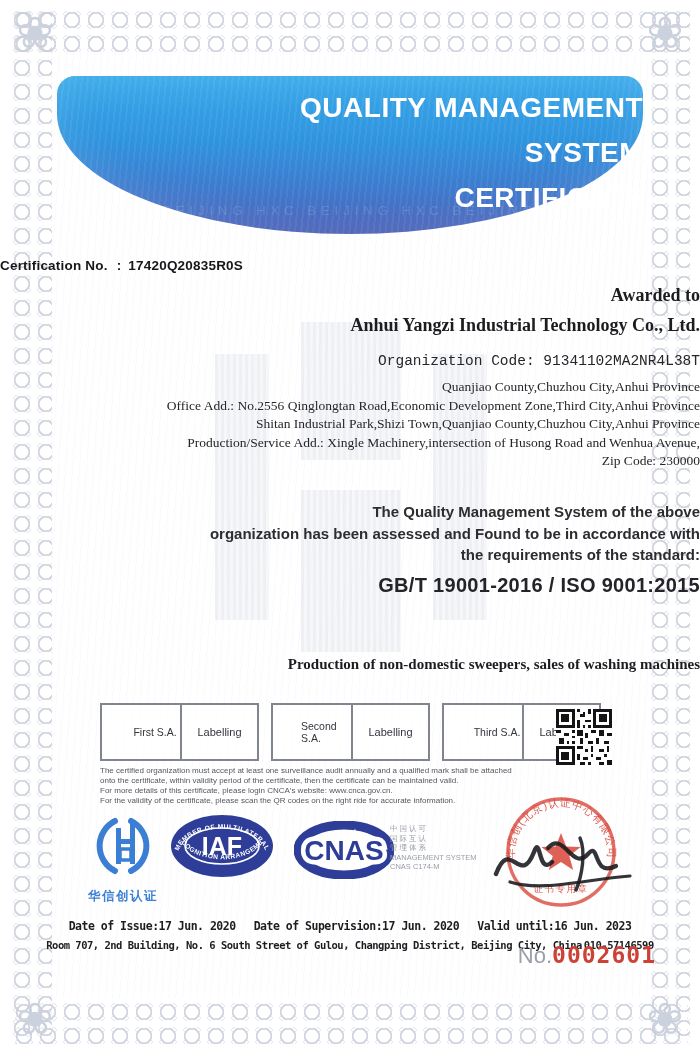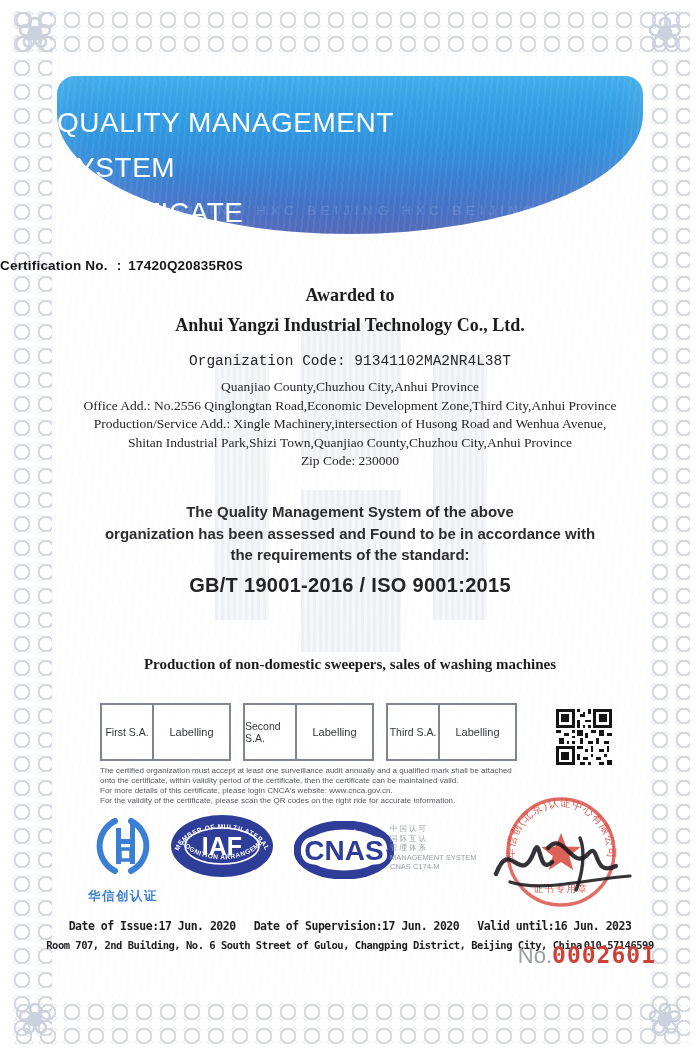--- a/index.html
+++ b/index.html
@@ -28,40 +28,40 @@
   .wm .b2{right:0;top:32px;width:54px;height:266px;}
   .wm .b3{left:86px;top:0;width:100px;height:138px;}
   .wm .b4{left:86px;top:168px;width:100px;height:162px;}
   
   .blue-header{position:absolute;left:57px;top:76px;width:586px;height:158px;
     background:linear-gradient(180deg,#38a9ea 0%,#2f93de 42%,#3f78cc 74%,#4c61b6 100%);
     border-radius:18px 18px 50% 50% / 18px 18px 120px 120px;
     box-shadow:inset 0 0 40px rgba(255,255,255,.12);}
   .blue-header:after{content:"";position:absolute;inset:0;border-radius:inherit;
     background:repeating-linear-gradient(96deg, rgba(255,255,255,.06) 0 2px, transparent 2px 6px);}
-  .blue-title{position:relative;z-index:2;padding-top:24px;text-align:left;color:#fff;
-    font-weight:normal;font-size:28px;line-height:45px;letter-spacing:.5px;}
+  .blue-title{position:relative;z-index:2;padding-top:9px;text-align:right;color:#fff;
+    font-weight:bold;font-size:28px;line-height:45px;letter-spacing:.5px;}
   .blue-sec{position:absolute;z-index:1;left:0;right:0;bottom:16px;text-align:center;
     color:rgba(255,255,255,.14);font-size:13px;letter-spacing:5px;white-space:nowrap;overflow:hidden;}
   
-  .abs{position:absolute;left:0;right:0;text-align:center;}
+  .abs{position:absolute;left:0;right:0;text-align:right;}
   .cert-no{position:absolute;left:0;right:44px;top:258px;text-align:left;
     font-size:13.5px;font-weight:bold;color:#17171a;letter-spacing:.2px;}
   .cert-no .colon{margin:0 7px 0 9px;}
   .awarded{top:285px;font-family:"Liberation Serif",serif;font-weight:bold;font-size:18px;color:#1c1c1f;}
   .company{top:315px;font-family:"Liberation Serif",serif;font-weight:bold;font-size:18px;color:#1c1c1f;}
   .orgcode{top:353px;font-family:Liberation Mono, monospace;font-size:14.5px;color:#26262a;}
   .addr{top:378px;font-family:"Liberation Serif",serif;font-size:13.5px;line-height:18.5px;color:#26262a;}
   .statement{top:501px;font-weight:bold;font-size:15px;line-height:21.5px;color:#2c2c31;}
   .standard{top:574px;font-weight:bold;font-size:20px;letter-spacing:.3px;color:#242428;}
   .scope-title{top:620px;font-family:"Liberation Serif",serif;font-size:14px;color:#2a2a2e;}
   .scope-value{top:656px;font-family:"Liberation Serif",serif;font-weight:bold;font-size:15px;color:#1d1d21;}
   
   .audit-row{position:absolute;left:100px;top:703px;display:flex;}
-  .audit-box{width:127px;height:54px;border:2px solid #80858f;display:flex;margin-right:12px;background:rgba(255,255,255,.6);}
+  .audit-box{width:127px;height:54px;border:2px solid #80858f;display:flex;margin-right:12px;background:rgba(255,255,255,.6);padding-left:28px;}
   .audit-box .c1{flex:0 0 50px;border-right:2px solid #80858f;display:flex;align-items:center;justify-content:center;
     font-size:10.5px;color:#33363d;}
   .audit-box .c2{flex:1;display:flex;align-items:center;justify-content:center;font-size:11px;color:#33363d;}
   .qr{position:absolute;left:556px;top:709px;width:56px;height:56px;}
   
   .fine{position:absolute;left:100px;top:766px;width:470px;font-size:8px;line-height:10px;color:#55575e;}
   
   .logo-hxc{position:absolute;left:84px;top:814px;width:78px;text-align:center;}
   .logo-hxc .cap{margin-top:6px;color:#3b7fd4;font-weight:bold;font-size:12.5px;letter-spacing:1.5px;white-space:nowrap;}
   .logo-iaf{position:absolute;left:170px;top:814px;}
@@ -115,22 +115,22 @@
   <div class="cert-no">
     <span>Certification No.</span><span class="colon">:</span><span>17420Q20835R0S</span>
   </div>
 
   <div class="abs awarded">Awarded to</div>
   <div class="abs company">Anhui Yangzi Industrial Technology Co., Ltd.</div>
   <div class="abs orgcode">Organization Code: 91341102MA2NR4L38T</div>
   <div class="abs addr">
     <div>Quanjiao County,Chuzhou City,Anhui Province</div>
     <div>Office Add.: No.2556 Qinglongtan Road,Economic Development Zone,Third City,Anhui Province</div>
+    <div>Shitan Industrial Park,Shizi Town,Quanjiao County,Chuzhou City,Anhui Province</div>
     <div>Production/Service Add.: Xingle Machinery,intersection of Husong Road and Wenhua Avenue,</div>
-    <div>Shitan Industrial Park,Shizi Town,Quanjiao County,Chuzhou City,Anhui Province</div>
     <div>Zip Code: 230000</div>
   </div>
 
   <div class="abs statement">
     <div>The Quality Management System of the above</div>
     <div>organization has been assessed and Found to be in accordance with</div>
     <div>the requirements of the standard:</div>
   </div>
   <div class="abs standard">GB/T 19001-2016 / ISO 9001:2015</div>
 

